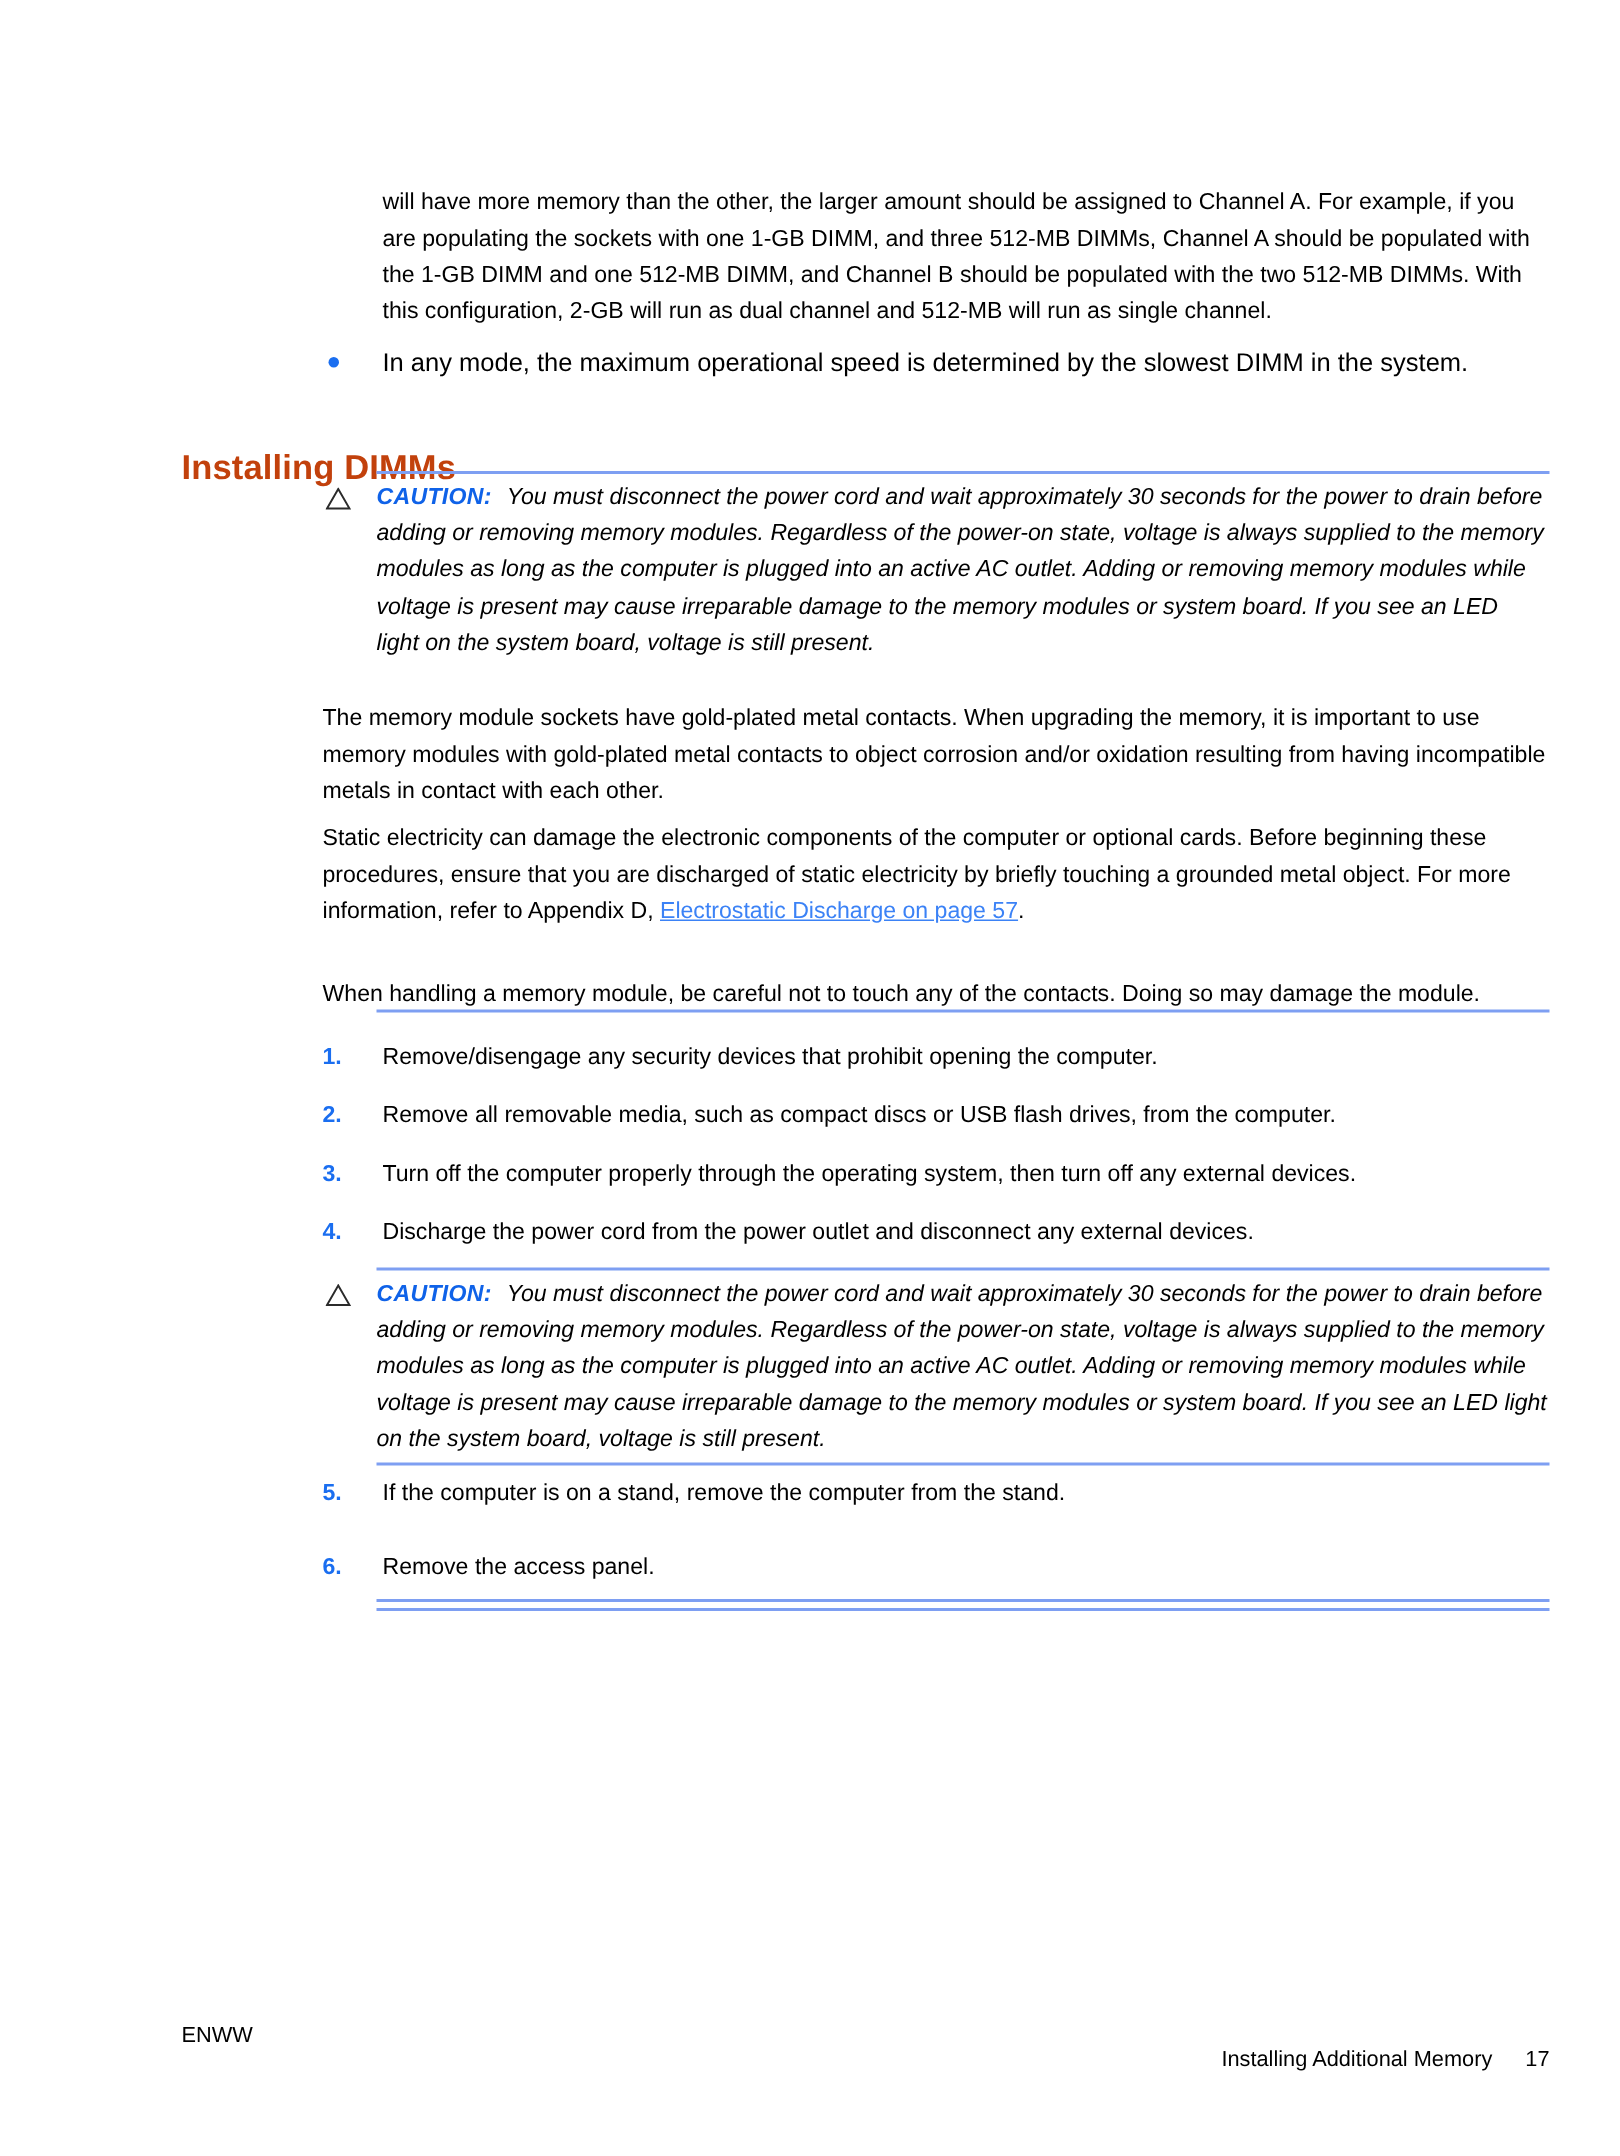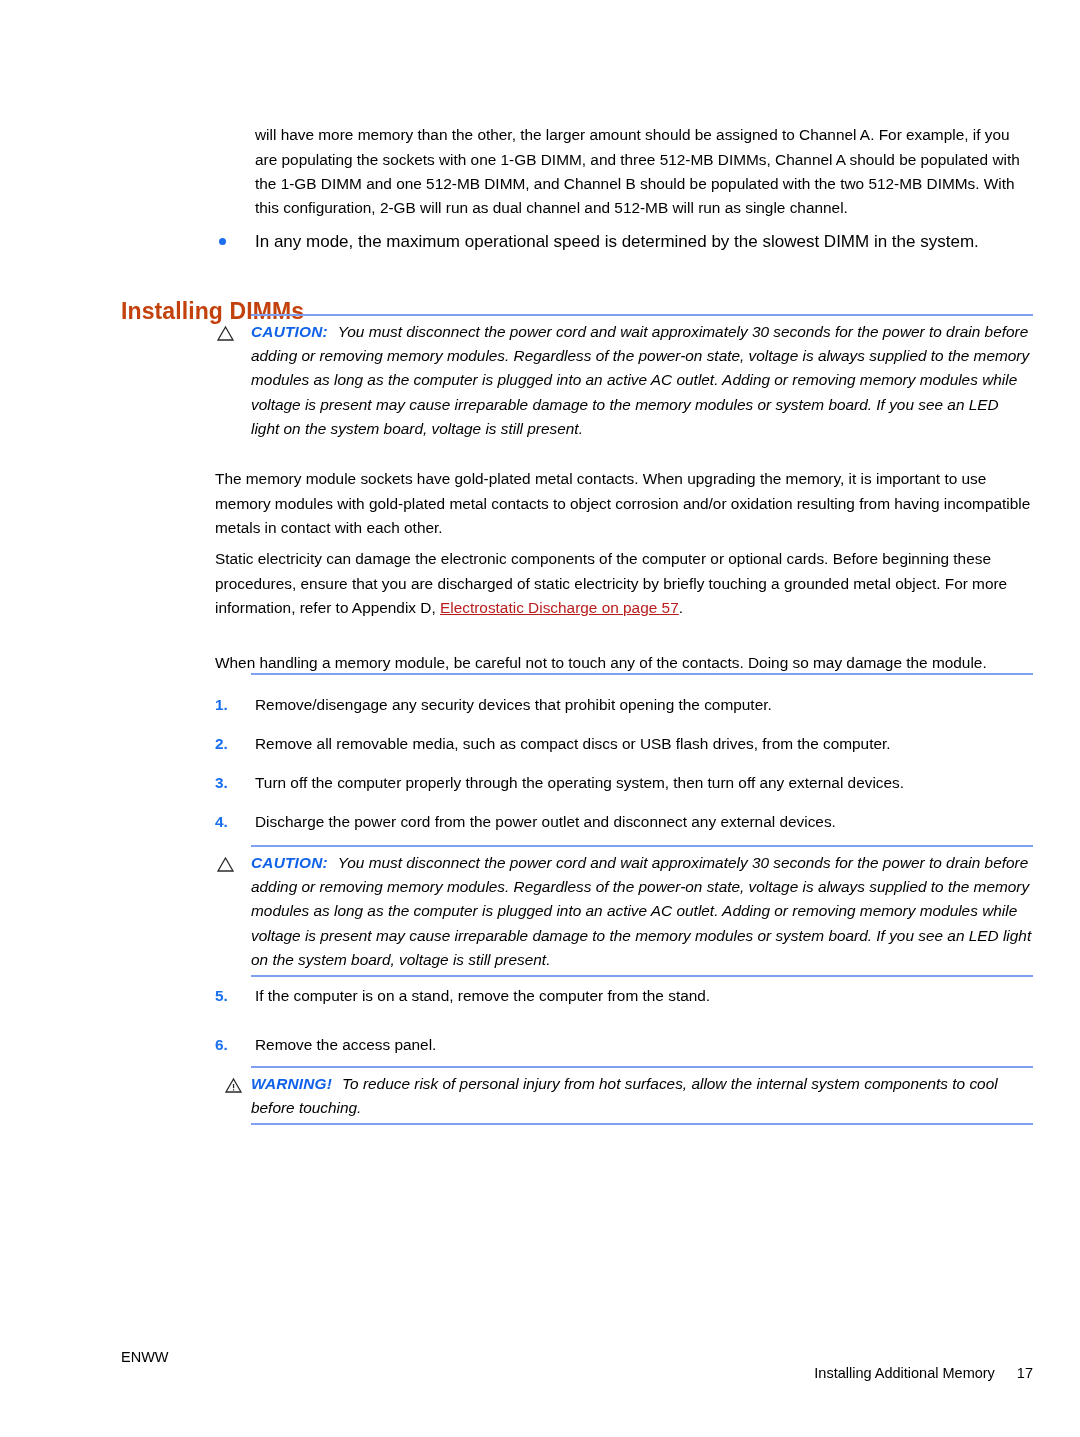--- a/index.html
+++ b/index.html
@@ -126,21 +126,21 @@
     top: 532px;
     width: 820px;
   }
   #para-handling {
     left: 182px;
     top: 636px;
     width: 820px;
   }
 
   a.xref {
-    color: #b91c1c;
+    color: #3b82f6;
     text-decoration: underline;
   }
 
   
   .step {
     position: absolute;
     font-size: 15.4px;
     line-height: 24.2px;
     width: 820px;
     left: 182px;
@@ -283,30 +283,20 @@
       <span class="num">5.</span>
       <span class="txt">If the computer is on a stand, remove the computer from the stand.</span>
     </div>
     <div class="step" id="step-6">
       <span class="num">6.</span>
       <span class="txt">Remove the access panel.</span>
     </div>
 
     <div class="admon" id="warning-1">
       <div class="rule rule-top"></div>
-      <div class="admon-body">
-        <span class="tri">
-          <svg width="17" height="15" viewBox="0 0 17 15">
-            <polygon points="8.5,1 16,14 1,14" fill="none" stroke="#2b2b2b" stroke-width="1.3"></polygon>
-            <rect x="7.9" y="6" width="1.3" height="4.2" fill="#2b2b2b"></rect>
-            <rect x="7.9" y="11.2" width="1.3" height="1.3" fill="#2b2b2b"></rect>
-          </svg>
-        </span>
-        <span class="label">WARNING!</span><span class="gap"></span><span>To reduce risk of personal injury from hot surfaces, allow the internal system components to cool before touching.</span>
-      </div>
       <div class="rule rule-bottom"></div>
     </div>
 
     <div class="footer">
       <span class="f-left">ENWW</span>
       <span class="f-right">
         <span>Installing Additional Memory</span><span class="f-pageno">17</span>
       </span>
     </div>
 

